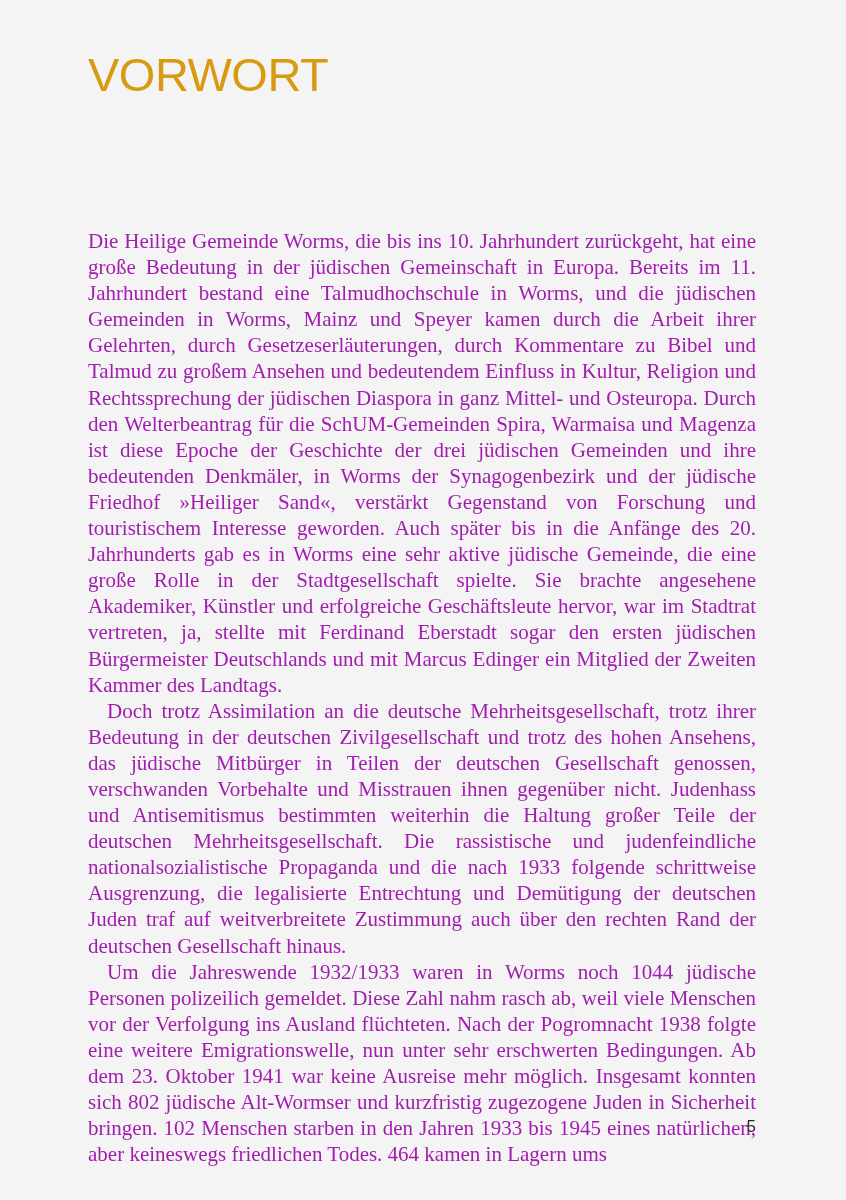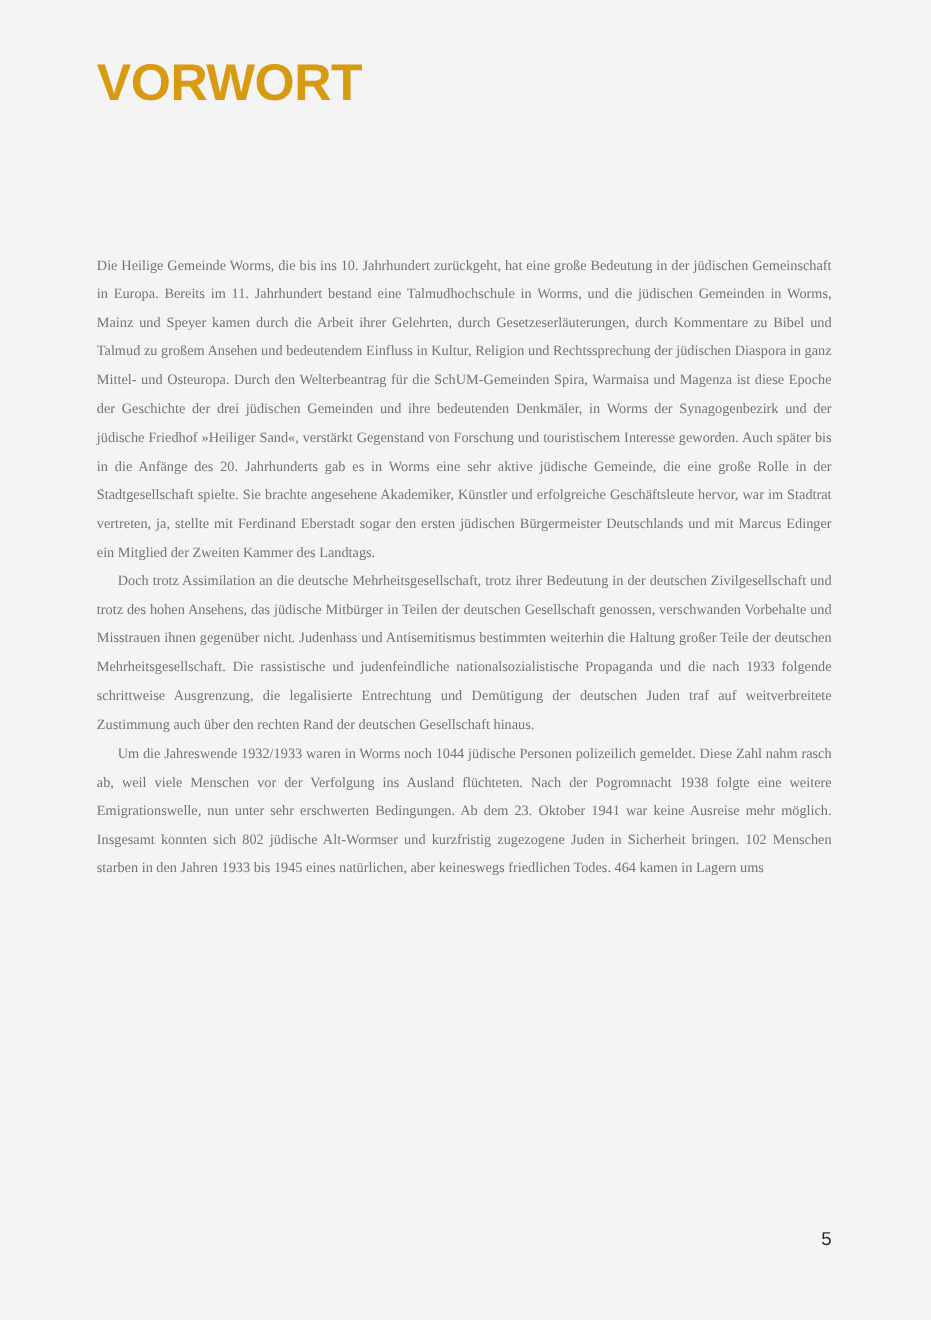--- a/index.html
+++ b/index.html
@@ -24,42 +24,42 @@
     background: #f4f4f4;
     box-sizing: border-box;
   }
 
   
   .page-heading {
     position: absolute;
     left: 88px;
     top: 50px;
     font-family: "Liberation Sans", "DejaVu Sans", sans-serif;
-    font-weight: 700;
+    font-weight: 400;
     font-size: 47px;
     line-height: 1.05;
     letter-spacing: -0.5px;
     color: #d89a11;
     margin: 0;
     white-space: nowrap;
     -webkit-font-smoothing: antialiased;
   }
 
   
   .body-copy {
     position: absolute;
     left: 88px;
     top: 228px;
     width: 668px;
-    font-size: 13px;
+    font-size: 21px;
     line-height: 26.1px;
     text-align: justify;
     text-justify: inter-word;
     hyphens: manual;
-    color: #737373;
+    color: #a21caf;
   }
 
   .body-copy p {
     margin: 0;
     text-indent: 0;
   }
 
   .body-copy p + p {
     text-indent: 19px;
   }

